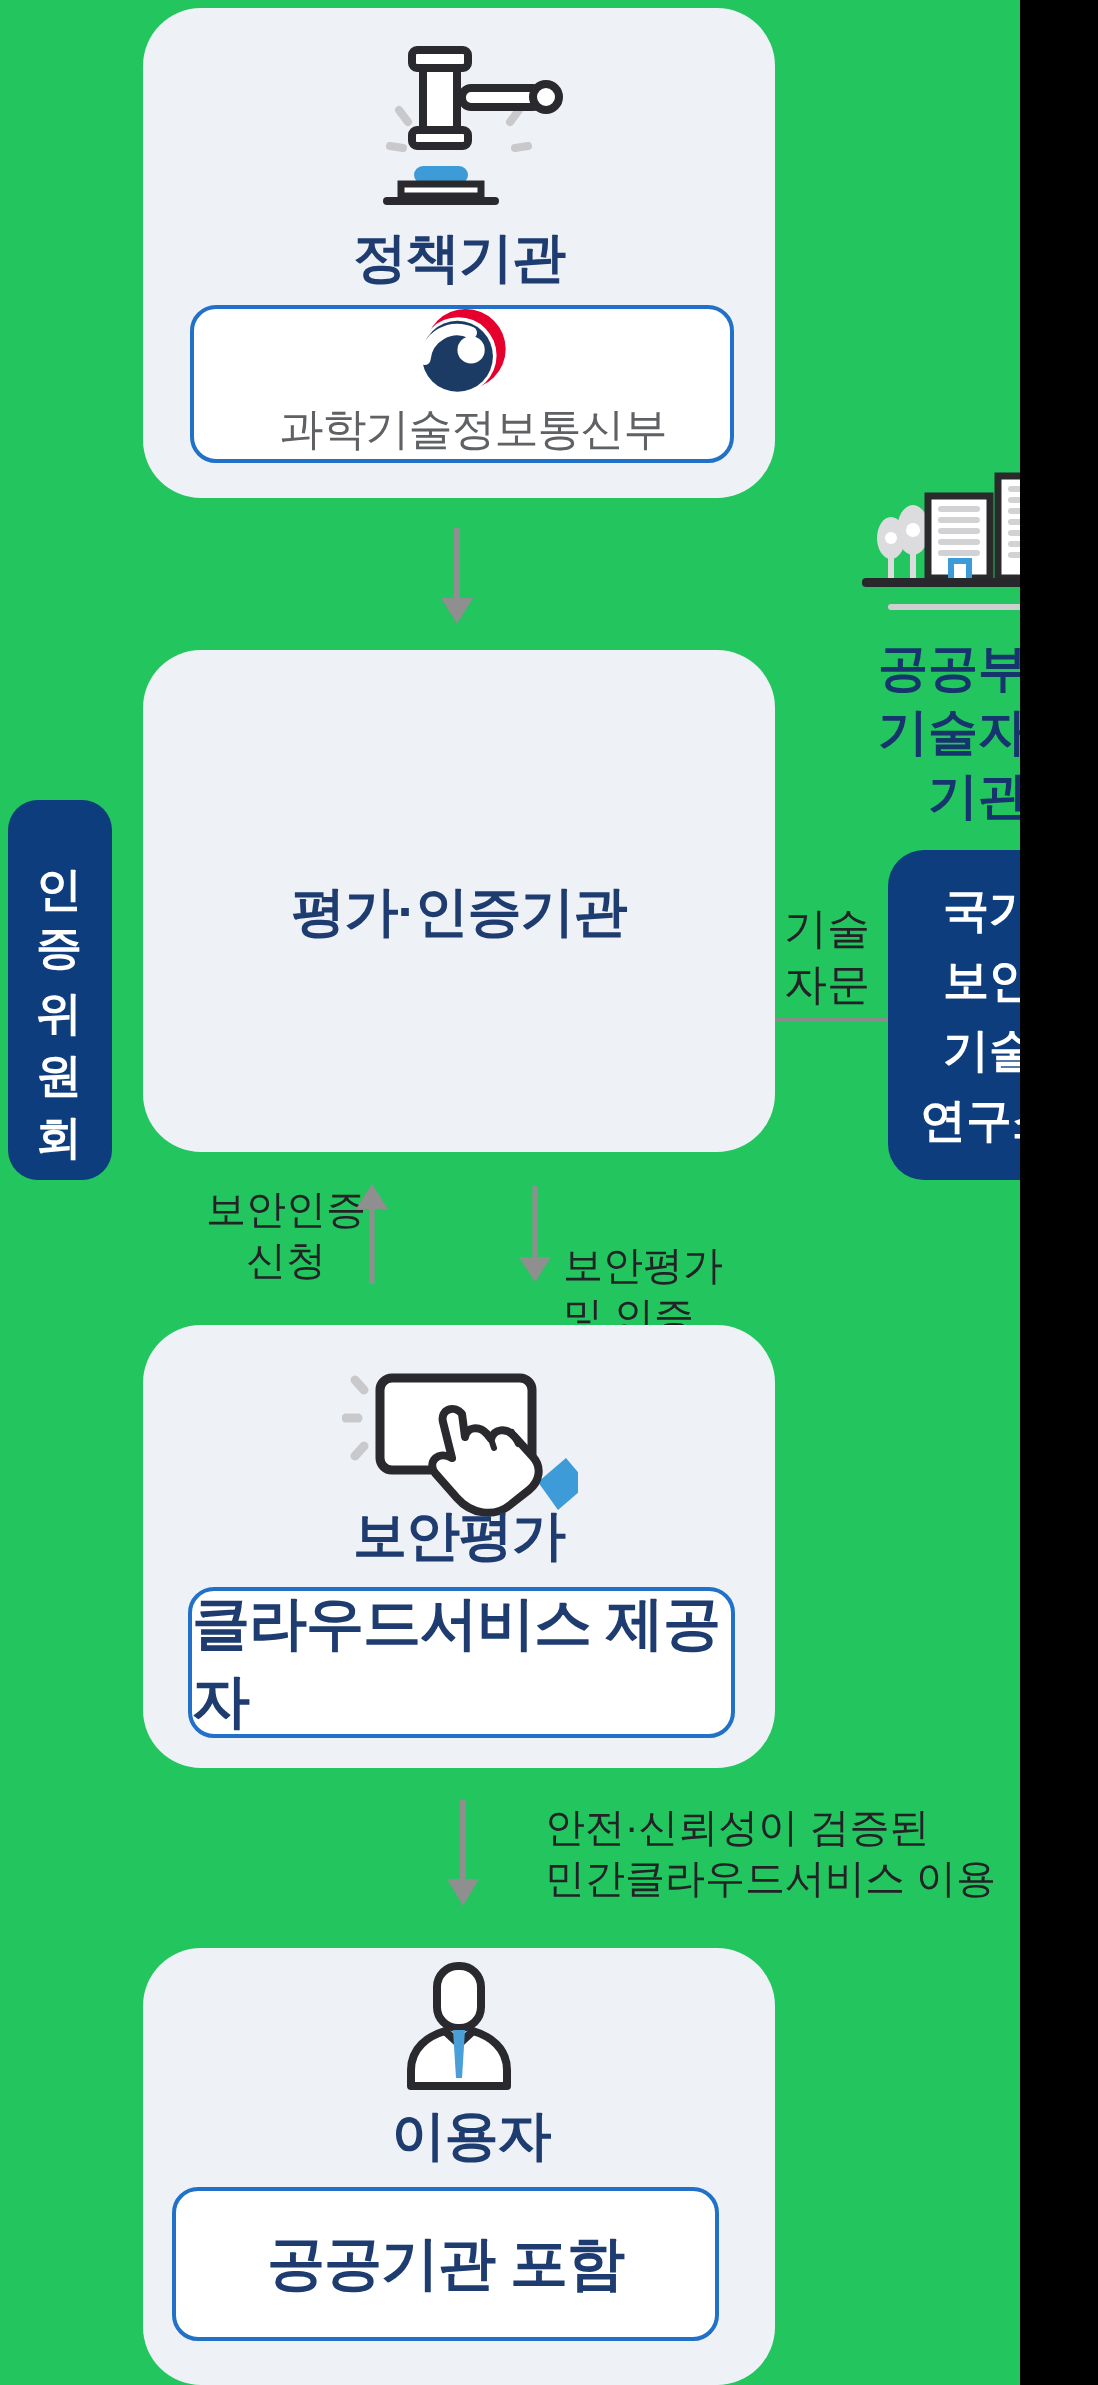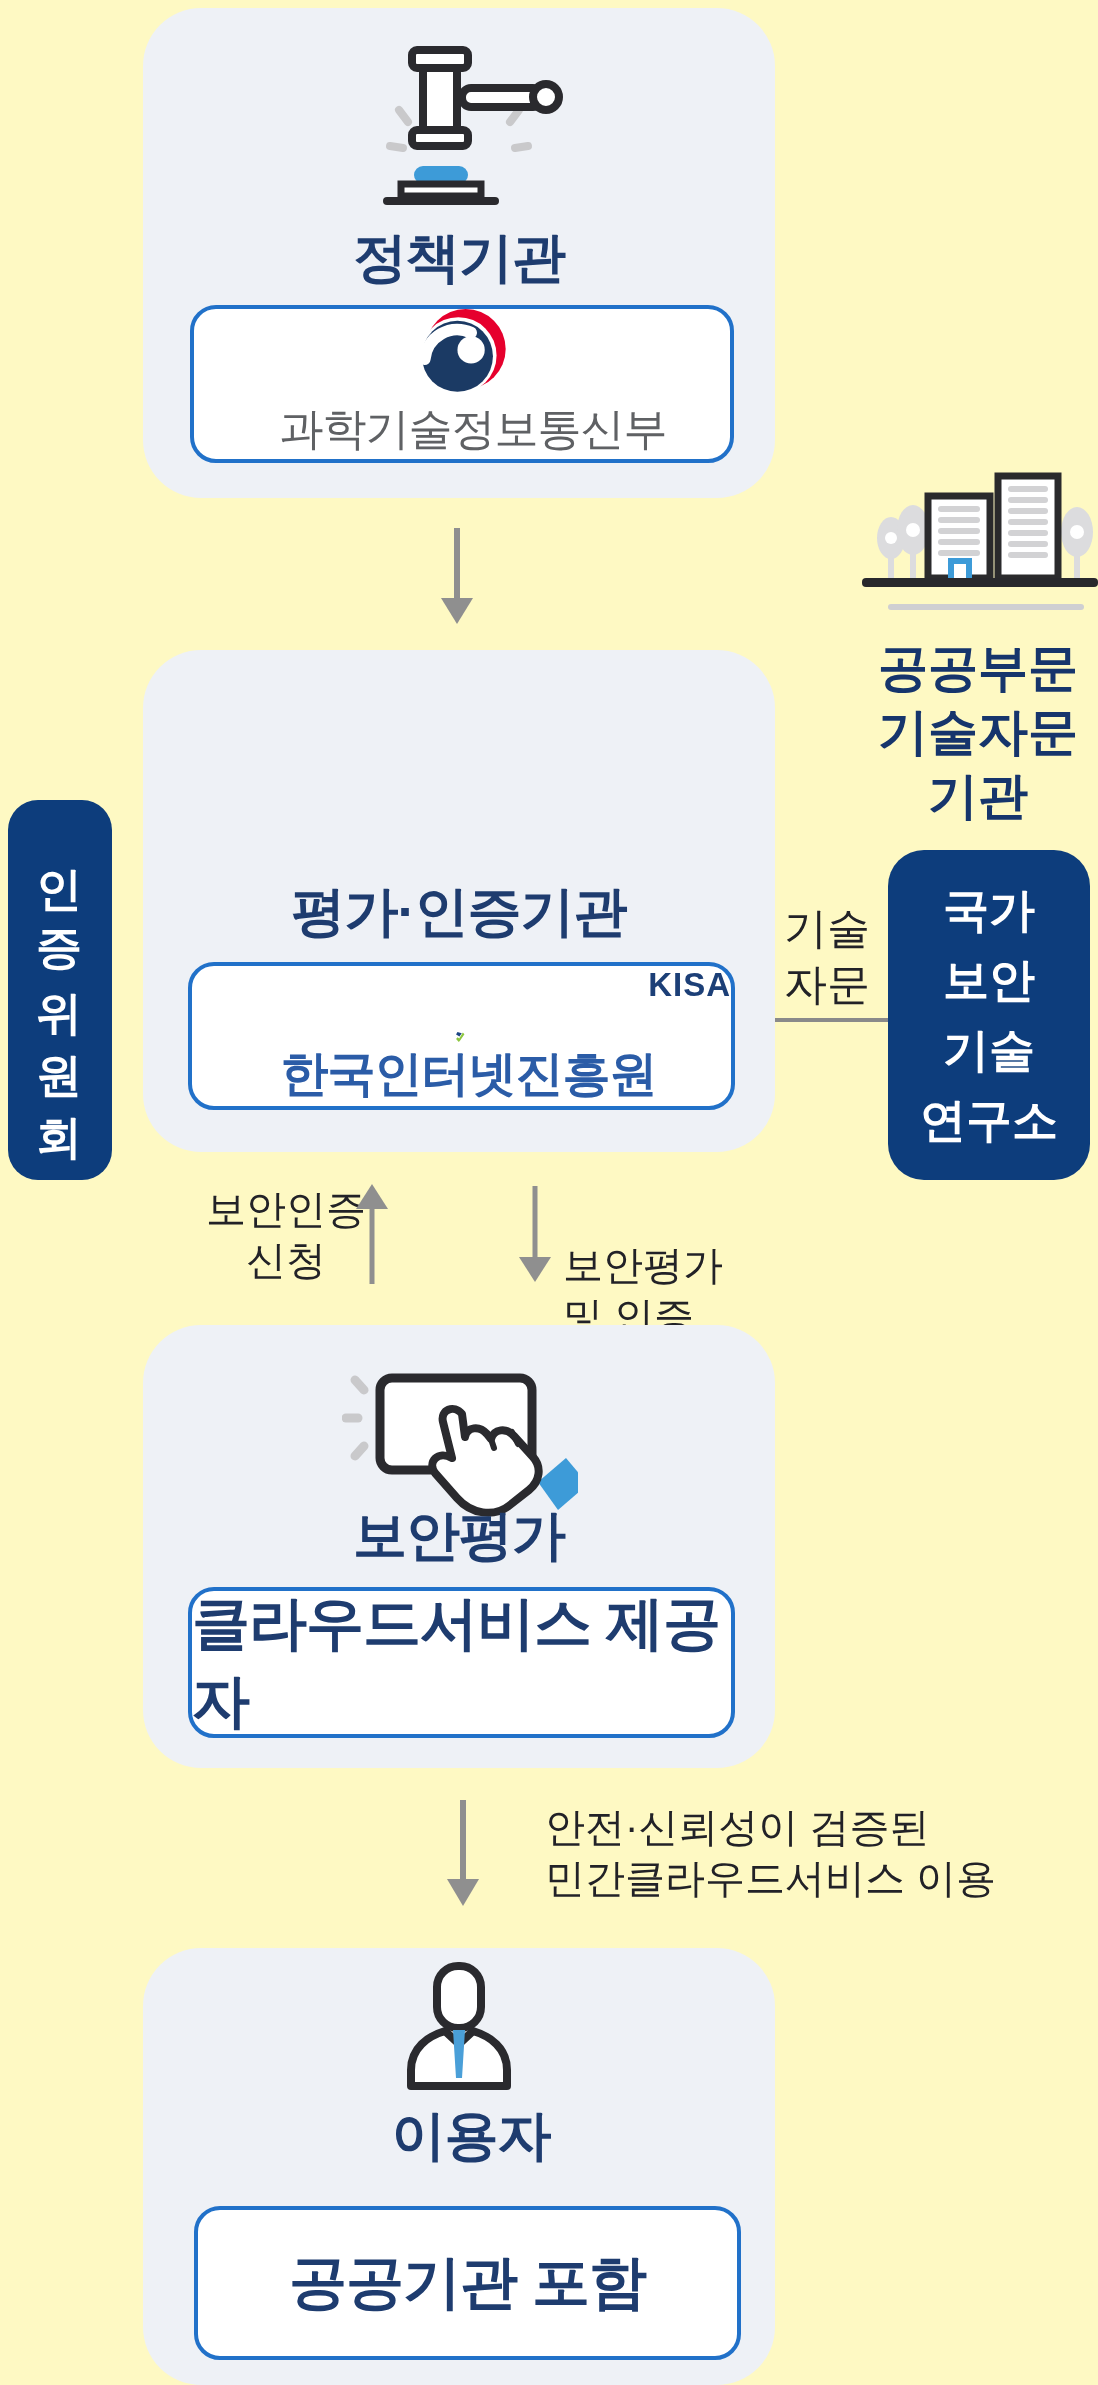--- a/index.html
+++ b/index.html
@@ -1,16 +1,16 @@
 <!DOCTYPE html>
 <html><head>
 <meta charset="utf-8">
 <style>
   html,body{margin:0;padding:0;background:#000;}
-  #stage{position:relative;width:1098px;height:2385px;background:#fef9c3;overflow:hidden;
+  #stage{position:relative;width:1020px;height:2385px;background:#22c55e;overflow:hidden;
          font-family:"Liberation Sans",sans-serif;}
   .panel{position:absolute;background:#eef1f6;border-radius:58px;}
   .inner-box{position:absolute;background:#fff;border:4px solid #2171c9;border-radius:26px;
              display:flex;align-items:center;justify-content:center;flex-direction:column;}
   .box-title{position:absolute;width:632px;text-align:center;font-weight:bold;font-size:54px;
              color:#1e3c6f;letter-spacing:-1px;}
   .sidebox{position:absolute;background:#0d3d7c;color:#fff;font-weight:bold;
            display:flex;align-items:center;justify-content:center;text-align:center;}
   .flow-label{position:absolute;color:#222227;font-size:40px;line-height:51px;
               white-space:pre-line;font-weight:500;}
@@ -68,28 +68,20 @@
 
   <svg style="position:absolute;left:440px;top:528px;" width="34" height="96" viewBox="0 0 34 96">
     <line x1="17" y1="0" x2="17" y2="74" stroke="#8f8f8f" stroke-width="6"></line>
     <polygon points="1,70 33,70 17,96" fill="#8f8f8f"></polygon>
   </svg>
 
   <div class="panel" style="left:143px;top:650px;width:632px;height:502px;"></div>
 
   <div class="box-title" style="left:143px;top:876px;">평가·인증기관</div>
 
-  <div class="inner-box" style="left:188px;top:962px;width:539px;height:140px;">
-    <span class="kisa-word" style="align-self:flex-end;margin-bottom:28px;">KISA</span>
-    <svg width="62" height="74" viewBox="0 0 62 74" style="margin-left:-4px;">
-      <polygon points="12,0 44,10 27,34 2,18" fill="#1c4584"></polygon>
-      <path d="M52,4 L64,17 L32,62 L22,74 L2,52 L13,39 L25,48 Z" fill="#8dc63f"></path>
-    </svg>
-    <span class="kisa-kor">한국인터넷진흥원</span>
-  </div>
 
   <div class="sidebox vertical-text" style="left:8px;top:800px;width:104px;height:380px;border-radius:30px;">인증위원회</div>
 
   <svg style="position:absolute;left:862px;top:452px;" width="236" height="140" viewBox="0 0 236 140">
 
     <g fill="#dcdcde">
       <rect x="26" y="100" width="6" height="28"></rect>
       <rect x="48" y="92" width="6" height="36"></rect>
       <rect x="212" y="96" width="6" height="32"></rect>
       <ellipse cx="29" cy="86" rx="14" ry="21"></ellipse>
@@ -199,17 +191,17 @@
   <div class="panel" style="left:143px;top:1948px;width:632px;height:437px;"></div>
 
   <svg style="position:absolute;left:398px;top:1960px;" width="122" height="130" viewBox="0 0 122 130">
     <path d="M13,126 v-16 c0,-22 17,-34 34,-39 l14,13 l14,-13 c17,5 34,17 34,39 v16 z" fill="#fff" stroke="#2a2a2e" stroke-width="8" stroke-linejoin="round"></path>
     <rect x="39" y="6" width="44" height="62" rx="21" fill="#fff" stroke="#2a2a2e" stroke-width="8"></rect>
     <polygon points="55,70 67,70 64,118 58,118" fill="#4a9fd8"></polygon>
   </svg>
 
   <div class="box-title" style="left:143px;top:2100px;padding-left:12px;">이용자</div>
 
-  <div class="inner-box" style="left:194px;top:2187px;width:539px;height:146px;margin-top:19px;">
+  <div class="inner-box" style="left:172px;top:2187px;width:539px;height:146px;">
     <span class="org-text-navy">공공기관 포함</span>
   </div>
 
 </div>
 
 </body></html>

